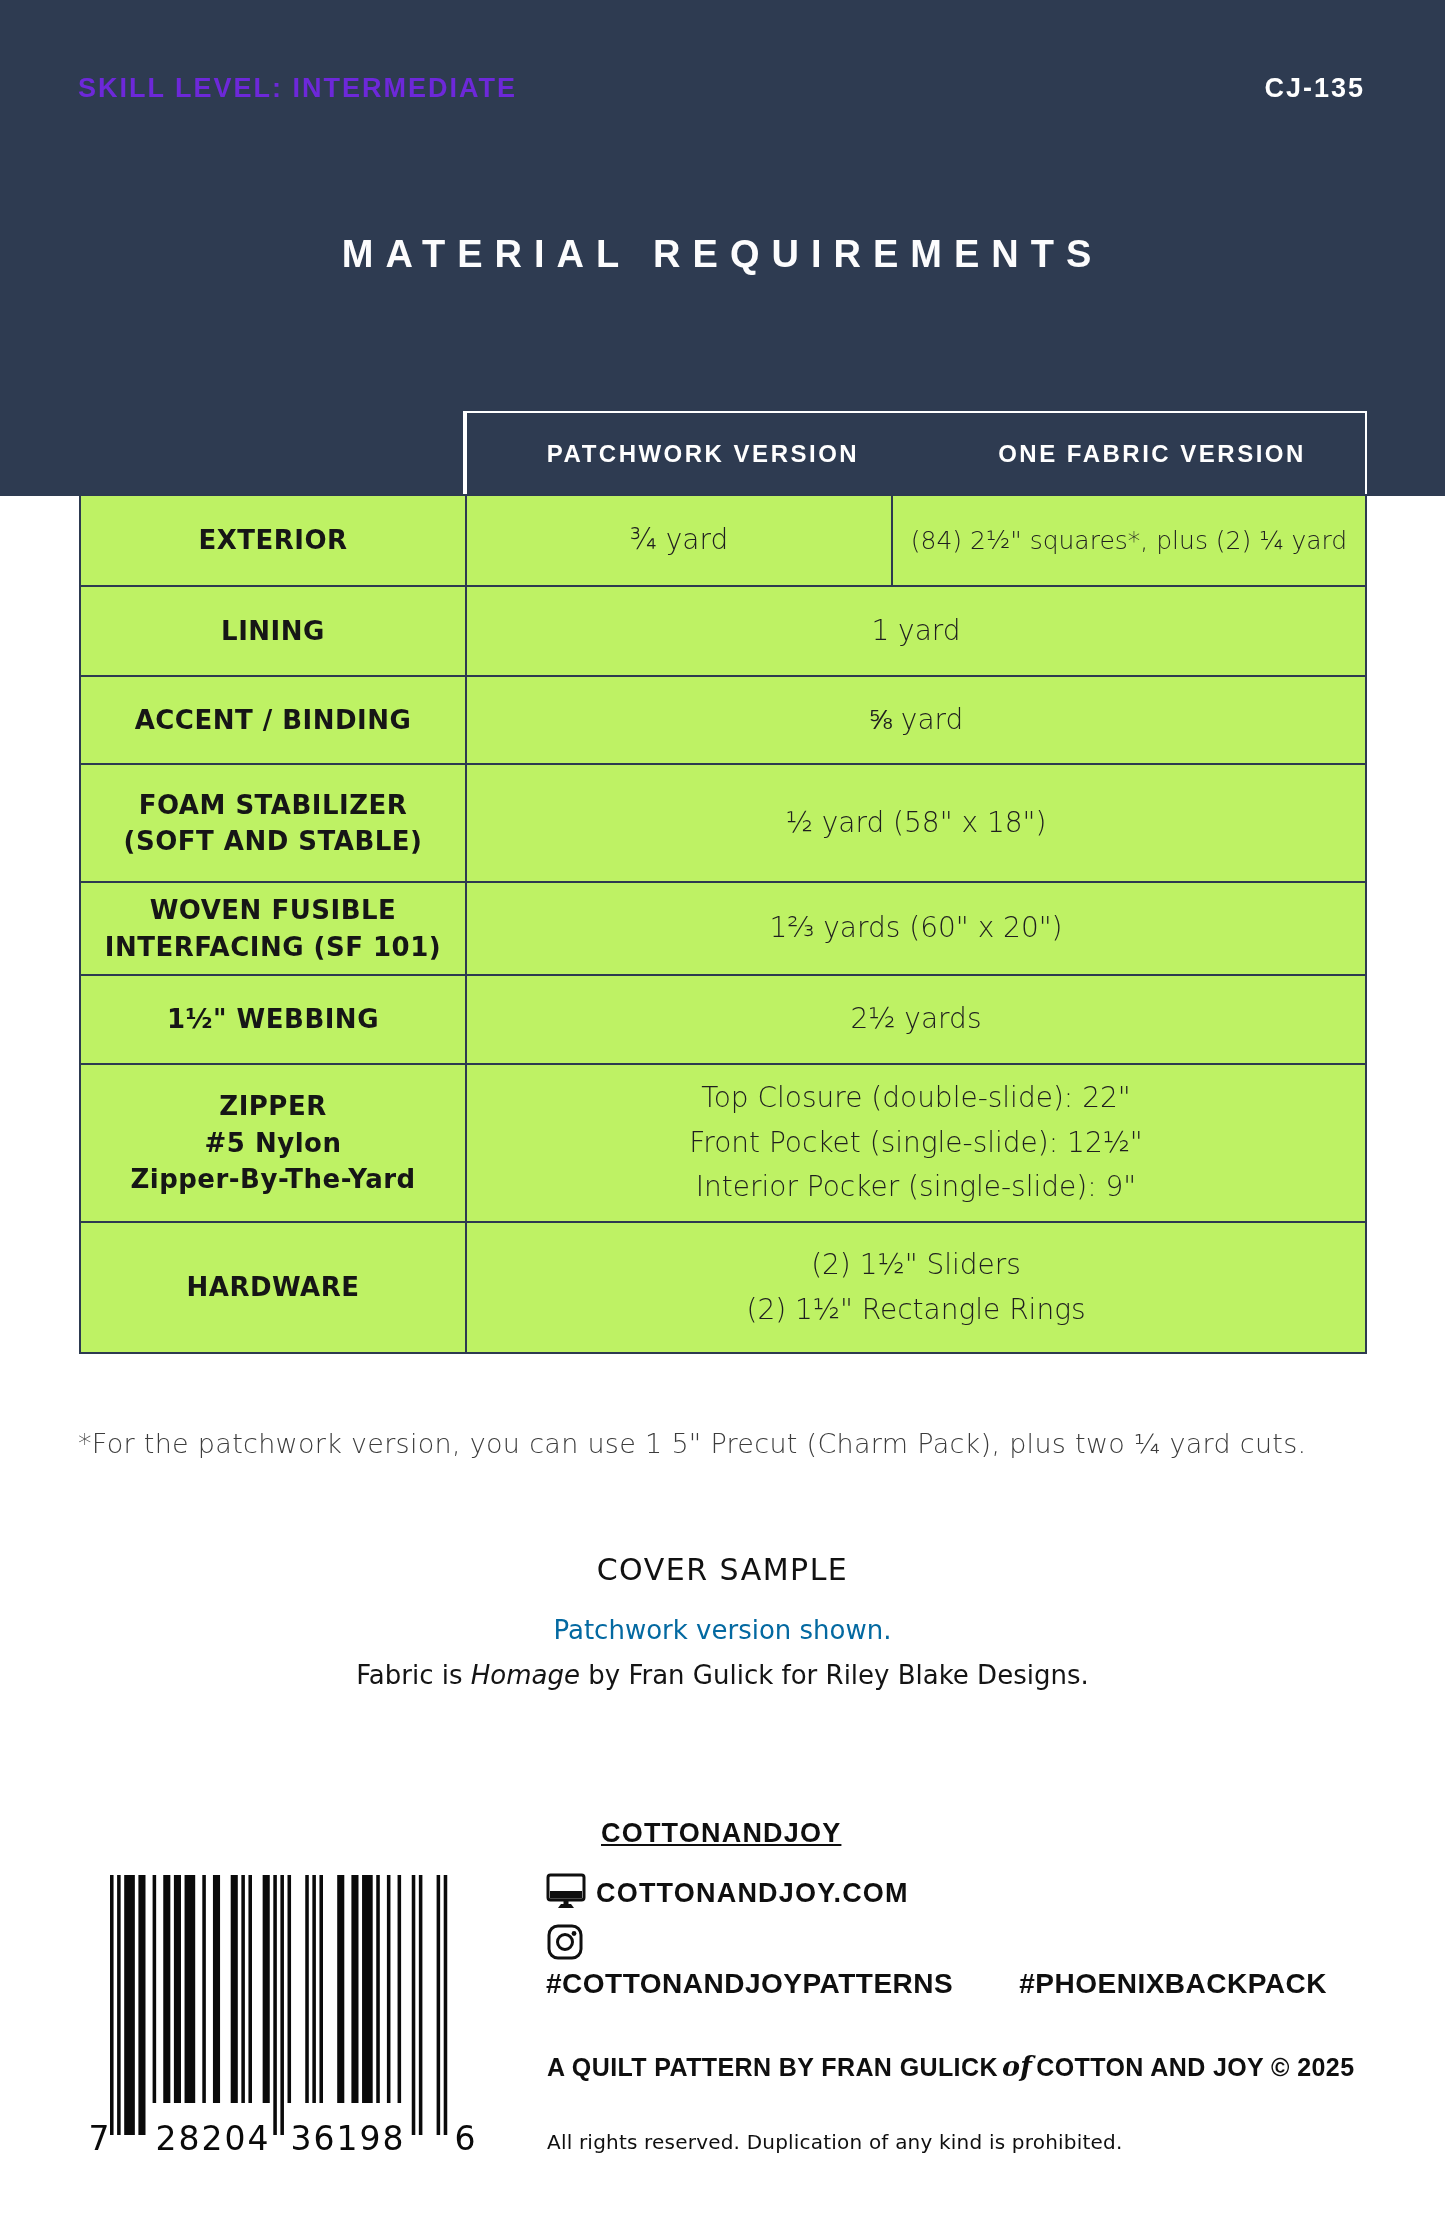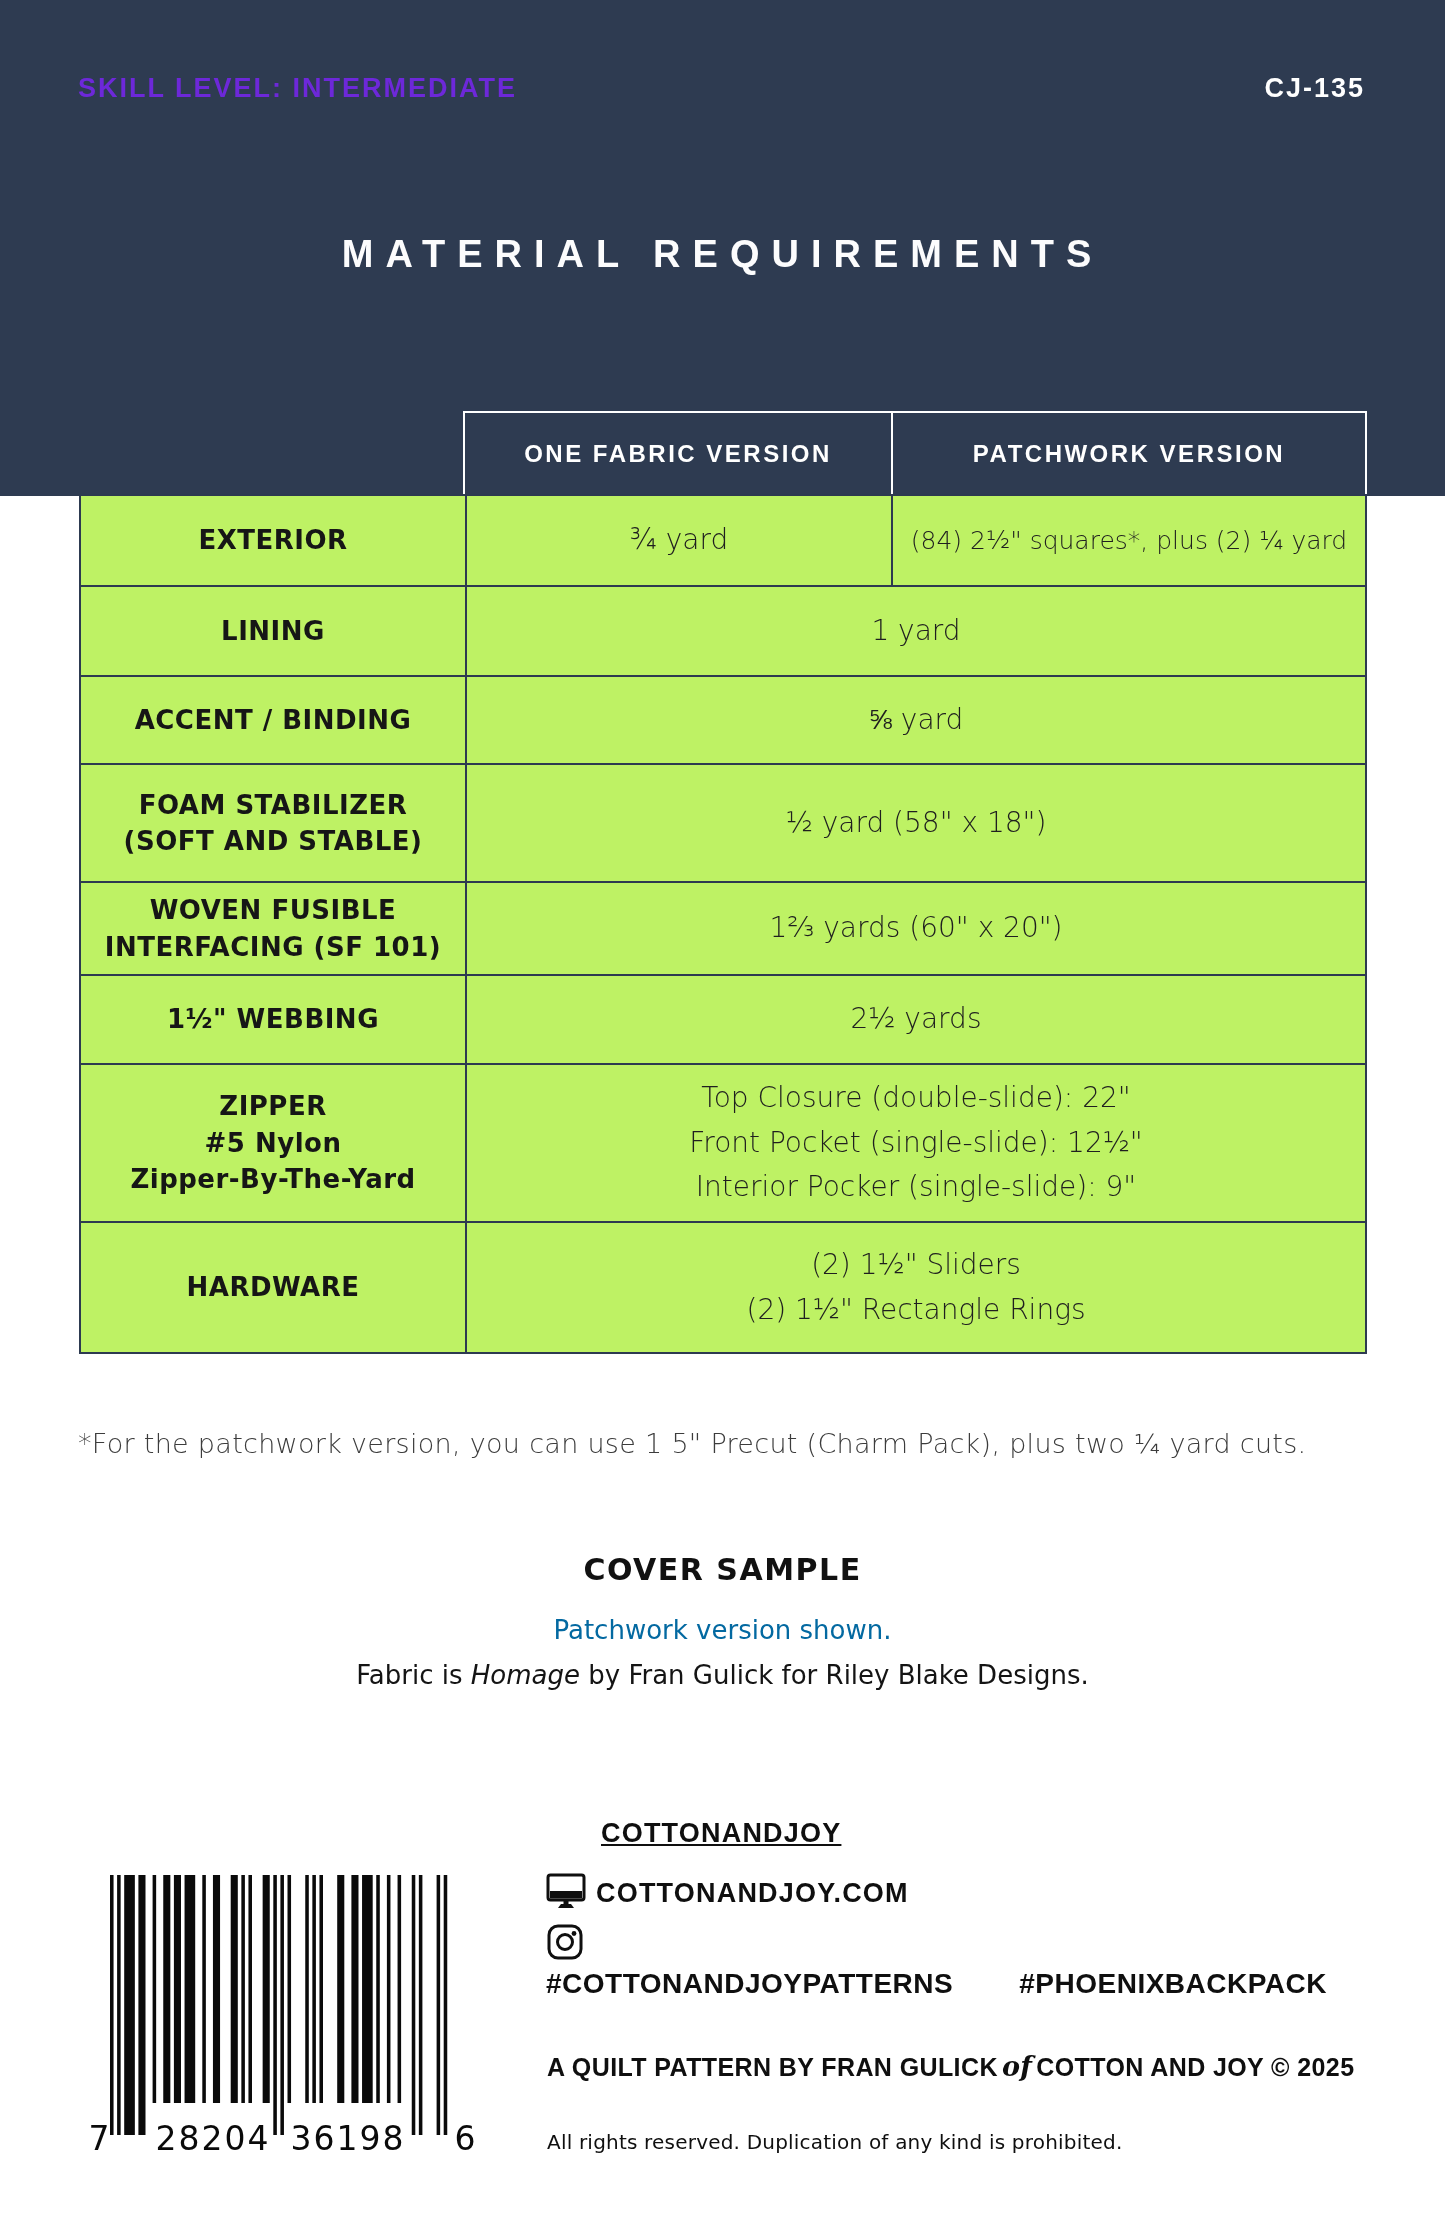--- a/index.html
+++ b/index.html
@@ -30,21 +30,21 @@
   
   table.mat{position:absolute;left:79px;top:494px;border-collapse:collapse;table-layout:fixed;}
   table.mat td{border:2.5px solid var(--border);padding:2px;text-align:center;vertical-align:middle;background:#bef264;}
   .lbl{font-weight:700;font-size:26px;color:#161616;letter-spacing:0.5px;line-height:1.4;}
   .val{font-weight:300;font-size:28px;color:#1f1f1f;line-height:1.6;}
   .val-sm{font-weight:300;font-size:25px;color:#1f1f1f;line-height:1.4;}
   
   .footnote{position:absolute;left:78px;top:1428px;color:#3c3c3c;
     font-weight:300;font-size:27px;letter-spacing:0.3px;white-space:nowrap;}
   .cover-heading{position:absolute;left:0;right:0;top:1552px;text-align:center;color:#111;
-    font-weight:700;font-size:30px;letter-spacing:1.5px;}
+    font-weight:400;font-size:30px;letter-spacing:1.5px;}
   .cover-line1{position:absolute;left:0;right:0;top:1615px;text-align:center;color:#0369a1;
     font-weight:500;font-size:26px;}
   .cover-line2{position:absolute;left:0;right:0;top:1660px;text-align:center;color:#141414;
     font-weight:500;font-size:26px;}
   .cover-line2 .it{font-style:italic;}
   
   .bc-svg{position:absolute;left:85px;top:1863px;}
   .site-ico{position:absolute;left:546px;top:1872px;}
   .site-text{position:absolute;left:596px;top:1878px;color:#0f0f0f;
     font:700 27px "Liberation Sans",sans-serif;letter-spacing:1.2px;white-space:nowrap;}
@@ -65,22 +65,22 @@
 <body>
 
 <div class="page">
 
   <div class="navy-band"></div>
   <div class="skill-level">SKILL LEVEL: INTERMEDIATE</div>
   <div class="pattern-code">CJ-135</div>
   <div class="doc-title">MATERIAL REQUIREMENTS</div>
 
   <div class="thead">
+    <div class="thcell second">PATCHWORK VERSION</div>
     <div class="thcell">ONE FABRIC VERSION</div>
-    <div class="thcell second">PATCHWORK VERSION</div>
   </div>
 
   <table class="mat">
     <colgroup>
         <col style="width:386px">
         <col style="width:426px">
         <col style="width:474px">
       </colgroup>
     <tbody>
         <tr style="height:91px">

